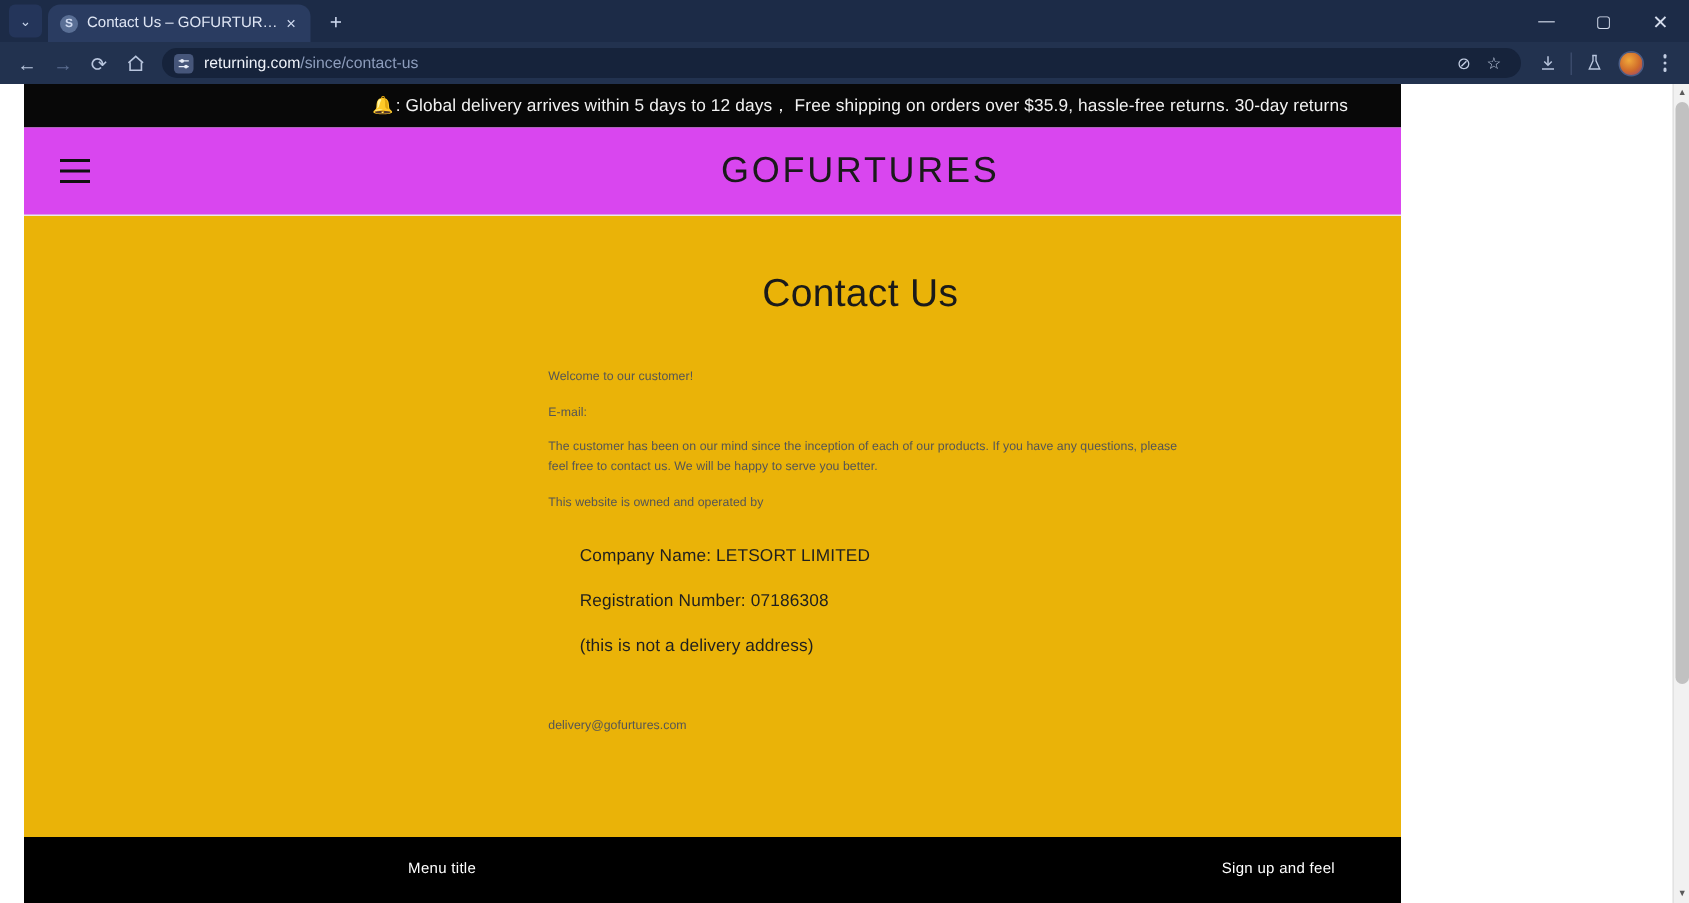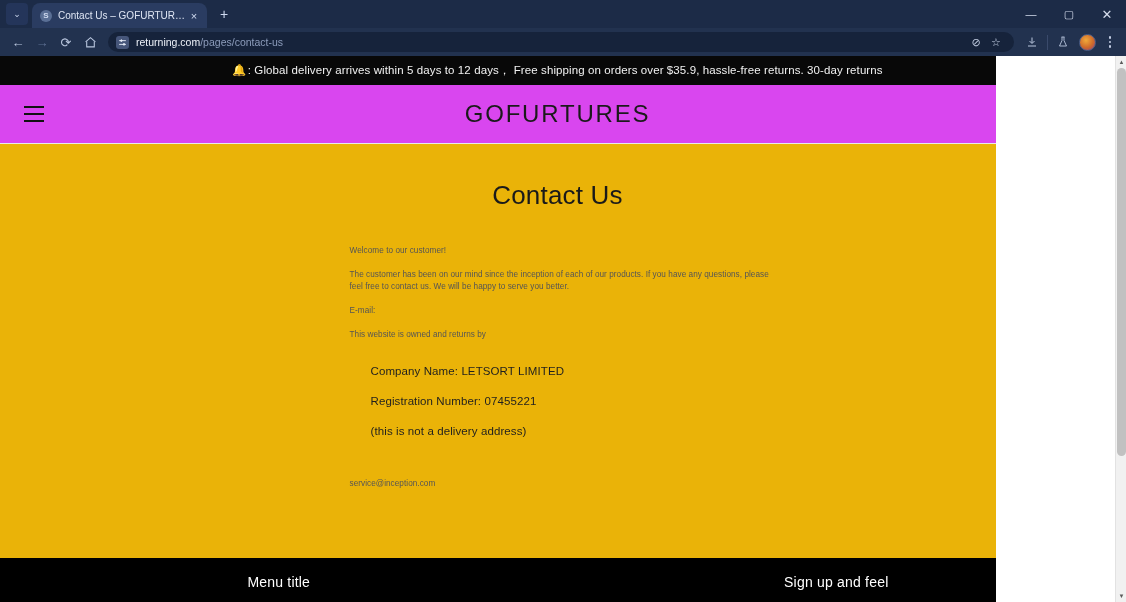--- a/index.html
+++ b/index.html
@@ -153,22 +153,22 @@
   }
   .kebab {
     width:20px;height:24px;display:flex;flex-direction:column;
     align-items:center;justify-content:center;gap:2px;cursor:pointer;flex:0 0 auto;
   }
   .kebab i { width:2.5px;height:2.5px;border-radius:50%;background:#c3cee3;display:block; }
 
   
   .viewport {
     position:absolute;
-    top:56px; left:0;
-    width:996px; height:546px;
+    top:56px; left:16px;
+    width:918px; height:546px;
     background:#fff;
     overflow:hidden;
   }
 
   
   .promo {
     background:#080808;
     height:29px;
     display:flex;
     align-items:center;
@@ -262,21 +262,21 @@
     width:50%;
     text-align:center;
     padding-top:2px;
   }
   .footer-col-right {
     width:50%;
     text-align:center;
     padding-top:2px;
   }
   .footer-heading {
-    font-size:14px;
+    font-size:10px;
     color:#ffffff;
     font-weight:400;
     margin-bottom:14px;
     letter-spacing:.2px;
   }
 
   
   .scrollbar {
     position:absolute;
     right:0; top:56px;
@@ -352,21 +352,21 @@
 
     <div class="omnibox">
       <span class="omnibox-icon">
         <svg width="9" height="9" viewBox="0 0 24 24" stroke="#e6ecf7" stroke-width="2.4" fill="none">
           <line x1="3" y1="7" x2="21" y2="7"></line>
             <line x1="3" y1="17" x2="21" y2="17"></line>
           <circle cx="9" cy="7" r="2.2" fill="#e6ecf7"></circle>
             <circle cx="16" cy="17" r="2.2" fill="#e6ecf7"></circle>
         </svg>
       </span>
-      <span class="url"><span>returning.com</span><span class="path">/pages/contact-us</span></span>
+      <span class="url"><span>returning.com</span><span class="path">/since/contact-us</span></span>
       <span class="omni-actions">
         <span class="omni-act">⊘</span>
         <span class="omni-act">☆</span>
       </span>
     </div>
 
     <div class="tb-icon">
       <svg width="12" height="12" viewBox="0 0 24 24" fill="none" stroke="#b9c6de" stroke-width="2">
         <path d="M12 3v11"></path>
           <path d="M7 10l5 5 5-5"></path>
@@ -411,31 +411,31 @@
           <path d="M8.5 9V6.5a3.5 3.5 0 017 0V9" fill="none" stroke="#111" stroke-width="2"></path>
         </svg>
       </div>
     </div>
 
     <div class="main">
       <h1 class="page-title">Contact Us</h1>
 
       <div class="rte">
         <p>Welcome to our customer!</p>
+        <p>E-mail:</p>
         <p>The customer has been on our mind since the inception of each of our products. If you have any questions, please feel free to contact us. We will be happy to serve you better.</p>
-        <p>E-mail:</p>
-        <p>This website is owned and returns by</p>
+        <p>This website is owned and operated by</p>
 
         <div class="details">
           <p>Company Name: LETSORT LIMITED</p>
-          <p>Registration Number: 07455221</p>
+          <p>Registration Number: 07186308</p>
           <p>(this is not a delivery address)</p>
         </div>
 
-        <p class="email-line">service@inception.com</p>
+        <p class="email-line">delivery@gofurtures.com</p>
       </div>
     </div>
 
     <div class="site-footer">
       <div class="footer-col-left">
         <div class="footer-heading">Menu title</div>
 
       </div>
       <div class="footer-col-right">
         <div class="footer-heading">Sign up and feel</div>

